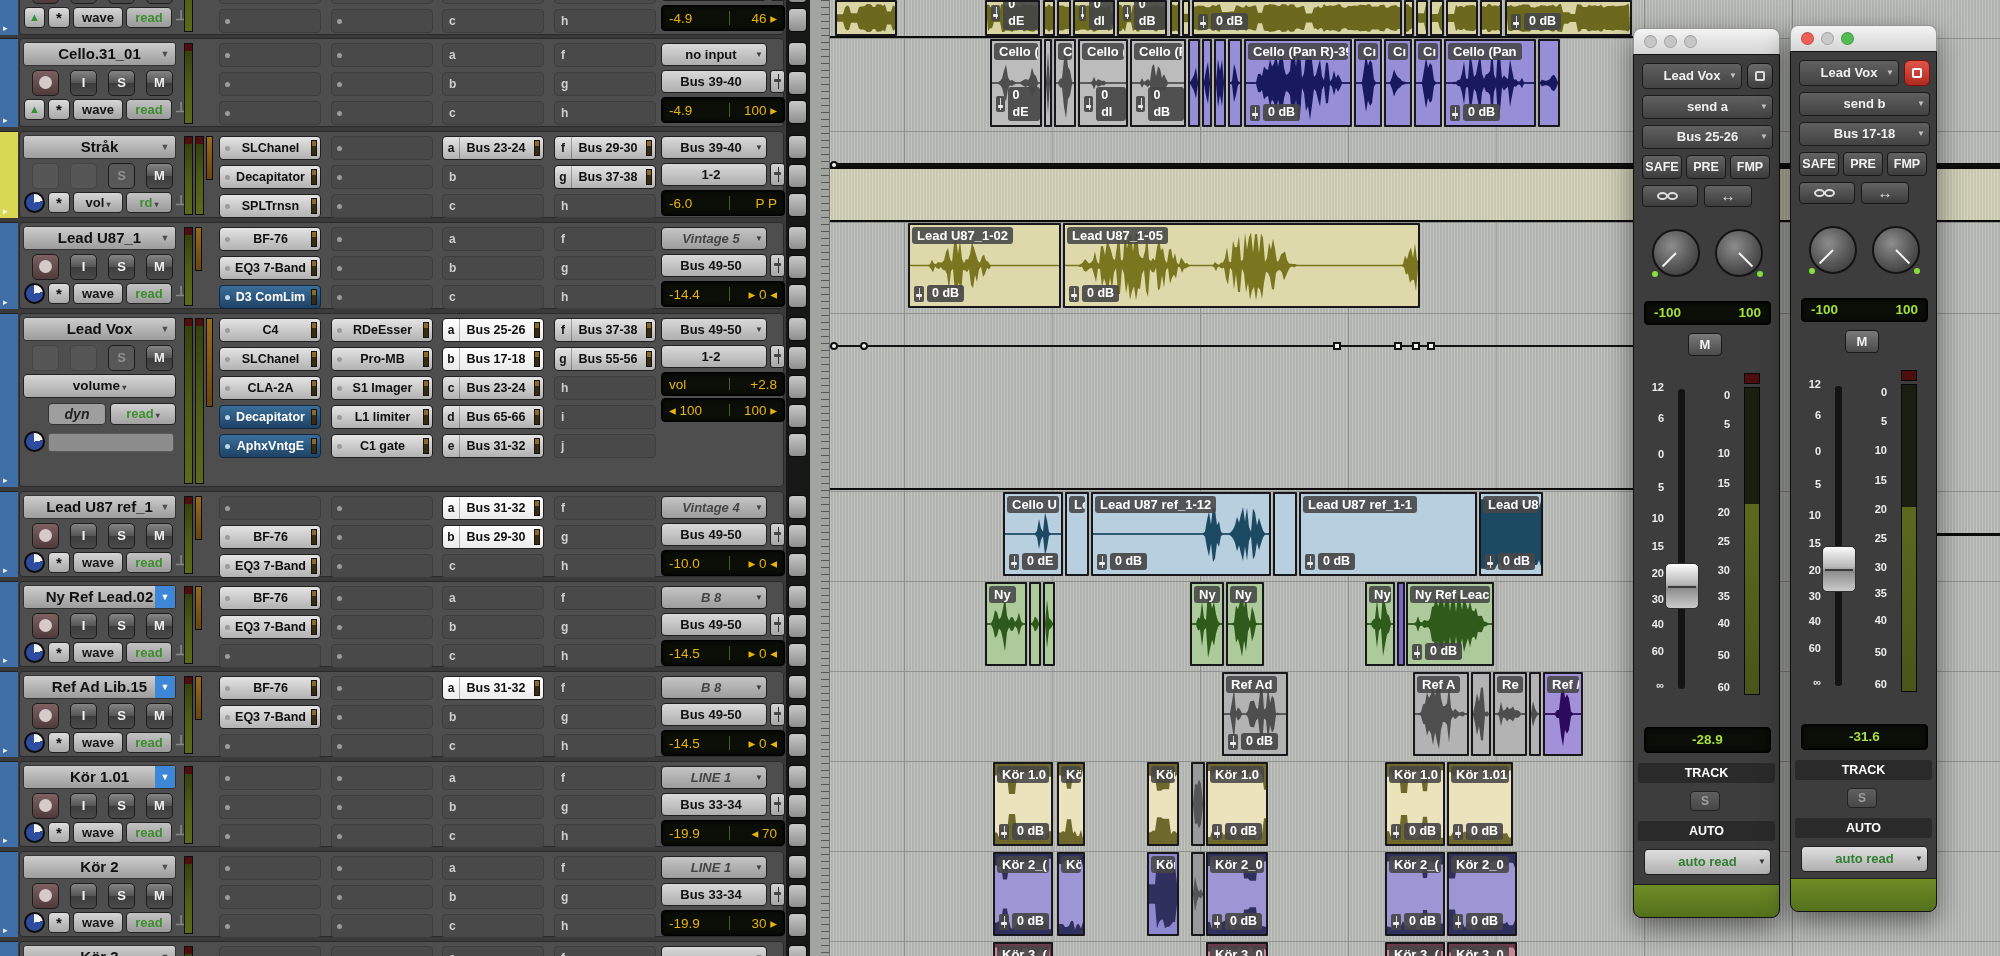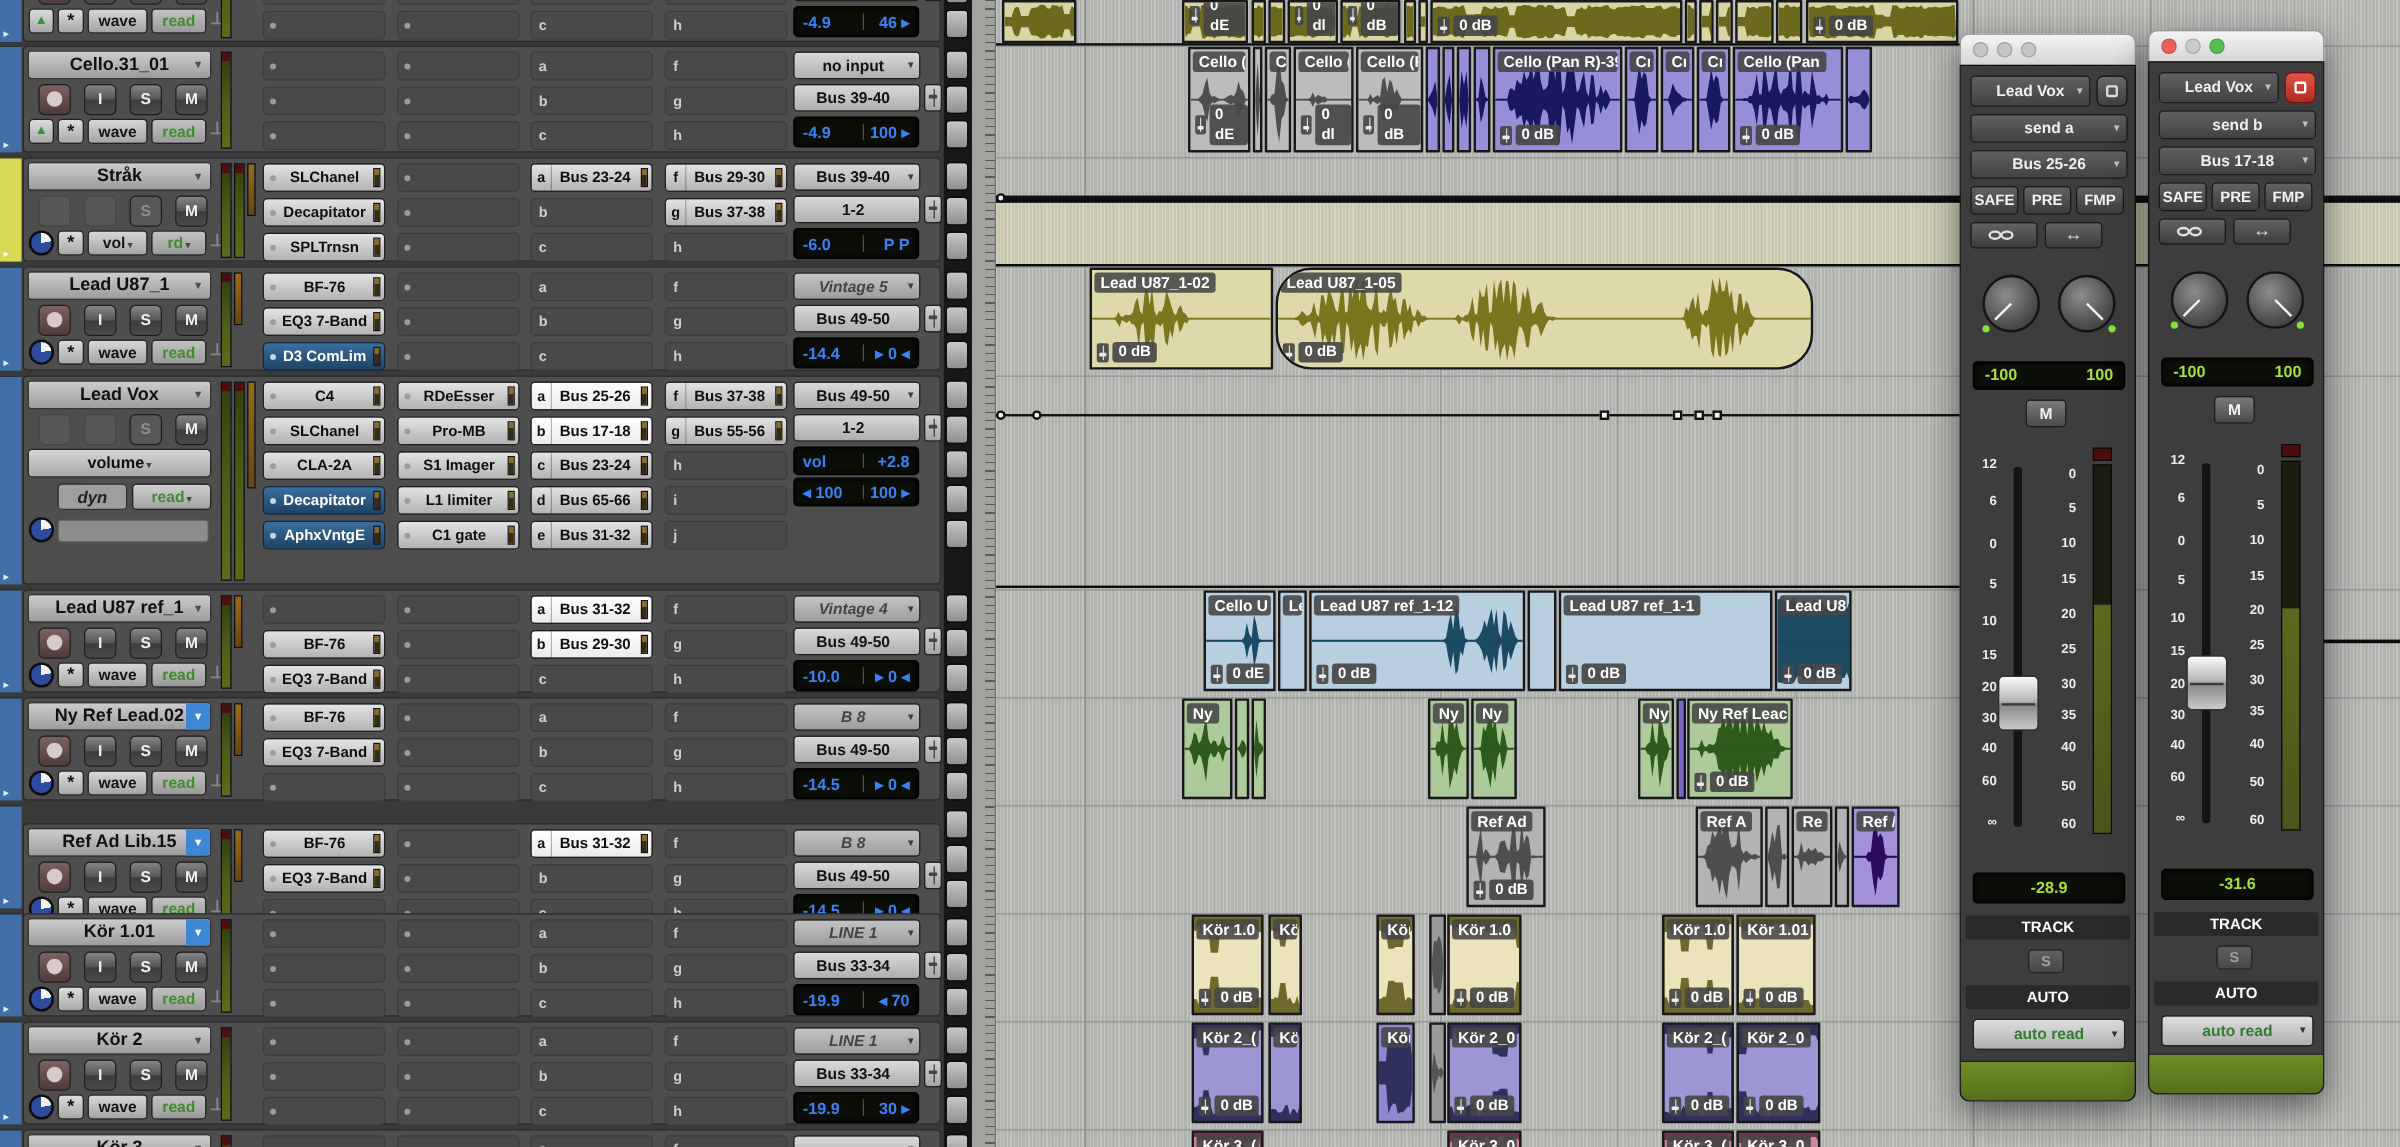--- a/index.html
+++ b/index.html
@@ -94,22 +94,22 @@
   .iorow{position:absolute;left:641px;width:106px;height:23px;border:1px solid #1f1f1f;border-radius:4px;box-sizing:border-box;
          background:linear-gradient(#d9d9d9,#aeaeae);}
   .iotxt{position:absolute;left:4px;right:10px;text-align:center;font-weight:bold;font-size:13px;line-height:21px;color:#111;white-space:nowrap;overflow:hidden;}
   .ital{background:linear-gradient(#c4c4c4,#9d9d9d);}
   .ital .iotxt{font-style:italic;color:#454545;}
   .dda{position:absolute;right:3px;top:0;font-size:8px;color:#3d3d3d;line-height:21px;}
   .iofad{position:absolute;left:750px;width:15px;height:23px;border:1px solid #1f1f1f;border-radius:3px;box-sizing:border-box;
          background:linear-gradient(#d2d2d2,#a6a6a6);}
   .iofad::before{content:'';position:absolute;left:50%;top:3px;bottom:3px;width:1px;background:#333;}
   .iofad::after{content:'';position:absolute;left:3px;right:3px;top:40%;height:3px;background:#444;border-radius:1px;}
-  .iodisp{position:absolute;left:641px;width:105px;background:#0b0d07;border:1px solid #000;border-radius:4px;box-sizing:border-box;
-          box-shadow:inset 0 0 4px #000;color:#3b82f6;font-weight:bold;font-size:13.5px;}
+  .iodisp{position:absolute;left:641px;width:124px;background:#0b0d07;border:1px solid #000;border-radius:4px;box-sizing:border-box;
+          box-shadow:inset 0 0 4px #000;color:#eab308;font-weight:normal;font-size:13.5px;}
   .dl{position:absolute;left:7px;}.dr{position:absolute;right:7px;}
   .dsep{position:absolute;left:55%;top:5px;bottom:5px;width:1px;background:#46611f;}
   
   #astrip{position:absolute;left:786px;top:0;width:24px;height:956px;background:#171717;z-index:4;}
   .abtn{position:absolute;left:2px;width:19px;height:24px;border-radius:4px;border:1px solid #090909;box-sizing:border-box;
         background:linear-gradient(#c8c8c8,#8e8e8e);}
   #ruler{position:absolute;left:810px;top:0;width:20px;height:956px;background:#a2a4a0;border-right:1px solid #6d6d6d;box-sizing:border-box;z-index:4;
          background-image:repeating-linear-gradient(180deg,rgba(25,25,25,.55) 0 1px,rgba(0,0,0,0) 1px 7px);
          background-size:8px 100%;background-position:100% 0;background-repeat:no-repeat;}
   
@@ -410,21 +410,21 @@
         <svg width="149" height="81">
           <path d="M0 40.5 L0 39.7 L2 39.7 L4 39.7 L6 39.7 L8 39.7 L10 39.7 L12 39.7 L14 39.7 L16 39.7 L18 39.7 L20 39.2 L22 34.8 L24 38.8 L26 39.0 L28 37.1 L30 37.6 L32 37.6 L34 35.3 L36 26.9 L38 22.9 L40 34.1 L42 37.1 L44 17.9 L46 13.0 L48 29.1 L50 14.9 L52 33.9 L54 38.2 L56 34.0 L58 34.8 L60 29.5 L62 17.0 L64 23.0 L66 29.5 L68 35.9 L70 37.7 L72 31.8 L74 29.4 L76 35.5 L78 36.4 L80 39.7 L82 39.7 L84 39.7 L86 39.7 L88 39.7 L90 39.7 L92 39.7 L94 39.7 L96 39.7 L98 39.7 L100 39.7 L102 39.7 L104 39.7 L106 39.7 L108 39.7 L110 39.7 L112 39.7 L114 39.7 L116 39.7 L118 39.7 L120 39.7 L122 39.7 L124 39.7 L126 39.7 L128 39.7 L130 39.7 L132 39.7 L134 39.7 L136 39.7 L138 39.7 L140 39.7 L142 39.7 L144 39.7 L146 39.7 L148 39.7 L149 41.3 L147 41.3 L145 41.3 L143 41.3 L141 41.3 L139 41.3 L137 41.3 L135 41.3 L133 41.3 L131 41.3 L129 41.3 L127 41.3 L125 41.3 L123 41.3 L121 41.3 L119 41.3 L117 41.3 L115 41.3 L113 41.3 L111 41.3 L109 41.3 L107 41.3 L105 41.3 L103 41.3 L101 41.3 L99 41.3 L97 41.3 L95 41.3 L93 41.3 L91 41.3 L89 41.3 L87 41.3 L85 41.3 L83 41.3 L81 41.3 L79 44.5 L77 43.1 L75 49.1 L73 51.8 L71 41.7 L69 44.6 L67 57.0 L65 50.0 L63 63.3 L61 59.7 L59 44.1 L57 47.3 L55 45.3 L53 45.2 L51 69.6 L49 57.5 L47 61.9 L45 68.4 L43 43.8 L41 45.9 L39 64.4 L37 49.2 L35 45.3 L33 45.0 L31 42.0 L29 44.1 L27 43.2 L25 41.6 L23 47.6 L21 43.9 L19 41.4 L17 41.3 L15 41.3 L13 41.3 L11 41.3 L9 41.3 L7 41.3 L5 41.3 L3 41.3 L1 41.3 Z" fill="#7a761f"></path>
           <rect x="0" y="40" width="149" height="1" fill="#7a761f"></rect>
         </svg>
         <div class="clbl">Lead U87_1-02</div>
         <div class="gdb">
           <div class="cfad"></div>
           <div class="gtx">0 dB</div>
         </div>
       </div>
-      <div class="clip" style="left: 233px; top: 223px; width: 448px; height: 85px; background: rgb(221, 217, 171); border-radius: 30px;">
+      <div class="clip" style="left: 233px; top: 223px; width: 357px; height: 85px; background: rgb(221, 217, 171);">
         <svg width="445" height="81">
           <path d="M0 40.5 L0 39.7 L2 39.7 L4 39.7 L6 39.7 L8 39.7 L10 39.7 L12 39.7 L14 39.7 L16 38.9 L18 37.2 L20 34.0 L22 36.3 L24 38.4 L26 37.6 L28 35.0 L30 26.6 L32 36.5 L34 39.0 L36 21.0 L38 21.3 L40 30.2 L42 15.9 L44 19.7 L46 25.5 L48 33.3 L50 35.3 L52 20.7 L54 8.6 L56 35.6 L58 34.4 L60 7.1 L62 23.6 L64 12.4 L66 7.1 L68 27.0 L70 9.7 L72 8.7 L74 29.2 L76 32.5 L78 33.3 L80 26.0 L82 8.7 L84 34.3 L86 36.3 L88 33.0 L90 35.5 L92 22.6 L94 13.9 L96 25.5 L98 23.0 L100 35.0 L102 38.0 L104 24.8 L106 23.7 L108 34.5 L110 28.1 L112 37.7 L114 39.6 L116 32.6 L118 35.0 L120 38.5 L122 38.0 L124 39.7 L126 39.7 L128 39.7 L130 39.7 L132 39.7 L134 39.7 L136 39.7 L138 39.7 L140 39.7 L142 39.7 L144 39.7 L146 39.7 L148 39.7 L150 36.9 L152 39.0 L154 39.7 L156 37.8 L158 37.5 L160 33.1 L162 22.3 L164 36.5 L166 37.3 L168 15.8 L170 22.5 L172 22.1 L174 10.9 L176 36.0 L178 34.5 L180 8.0 L182 24.4 L184 12.2 L186 7.4 L188 27.7 L190 9.3 L192 9.1 L194 28.7 L196 8.6 L198 12.7 L200 36.9 L202 32.9 L204 17.8 L206 24.6 L208 13.8 L210 23.7 L212 36.7 L214 35.2 L216 29.6 L218 28.0 L220 26.4 L222 34.9 L224 38.5 L226 38.8 L228 38.9 L230 38.9 L232 39.7 L234 39.7 L236 39.7 L238 39.7 L240 39.7 L242 39.7 L244 39.7 L246 39.7 L248 39.7 L250 39.7 L252 39.7 L254 39.7 L256 39.7 L258 39.7 L260 39.7 L262 39.7 L264 39.7 L266 39.7 L268 39.7 L270 39.7 L272 39.7 L274 39.7 L276 39.7 L278 39.7 L280 39.7 L282 39.7 L284 39.7 L286 39.7 L288 39.7 L290 39.7 L292 39.7 L294 39.7 L296 39.7 L298 39.7 L300 39.7 L302 39.7 L304 39.7 L306 39.7 L308 39.7 L310 39.7 L312 39.7 L314 39.7 L316 39.7 L318 39.7 L320 39.7 L322 39.7 L324 39.7 L326 39.7 L328 39.7 L330 39.7 L332 39.7 L334 39.7 L336 39.7 L338 39.2 L340 30.6 L342 34.5 L344 26.9 L346 22.5 L348 33.1 L350 18.6 L352 34.6 L354 37.9 L356 33.3 L358 34.0 L360 24.7 L362 7.1 L364 14.8 L366 20.2 L368 5.6 L370 17.9 L372 17.3 L374 7.4 L376 22.8 L378 17.1 L380 33.5 L382 37.5 L384 19.8 L386 19.8 L388 34.0 L390 25.5 L392 28.4 L394 36.5 L396 38.7 L398 39.7 L400 39.7 L402 39.7 L404 39.7 L406 39.7 L408 39.7 L410 39.7 L412 39.7 L414 39.7 L416 39.7 L418 39.7 L420 39.7 L422 39.7 L424 39.7 L426 39.7 L428 39.7 L430 39.7 L432 39.7 L434 39.7 L436 39.7 L438 39.7 L440 39.7 L442 39.7 L444 39.7 L445 41.3 L443 41.3 L441 41.3 L439 41.3 L437 41.3 L435 41.3 L433 41.3 L431 41.3 L429 41.3 L427 41.3 L425 41.3 L423 41.3 L421 41.3 L419 41.3 L417 41.3 L415 41.3 L413 41.3 L411 41.3 L409 41.3 L407 41.3 L405 41.3 L403 41.3 L401 41.3 L399 41.3 L397 41.9 L395 47.0 L393 47.8 L391 55.6 L389 51.9 L387 55.0 L385 63.7 L383 43.9 L381 45.9 L379 69.3 L377 53.8 L375 68.4 L373 71.8 L371 51.4 L369 72.4 L367 71.1 L365 54.2 L363 73.5 L361 67.5 L359 44.6 L357 48.2 L355 45.8 L353 44.7 L351 65.9 L349 55.0 L347 54.8 L345 58.1 L343 48.3 L341 49.7 L339 42.6 L337 41.3 L335 41.3 L333 41.3 L331 41.3 L329 41.3 L327 41.3 L325 41.3 L323 41.3 L321 41.3 L319 41.3 L317 41.3 L315 41.3 L313 41.3 L311 41.3 L309 41.3 L307 41.3 L305 41.3 L303 41.3 L301 41.3 L299 41.3 L297 41.3 L295 41.3 L293 41.3 L291 41.3 L289 41.3 L287 41.3 L285 41.3 L283 41.3 L281 41.3 L279 41.3 L277 41.3 L275 41.3 L273 41.3 L271 41.3 L269 41.3 L267 41.3 L265 41.3 L263 41.3 L261 41.3 L259 41.3 L257 41.3 L255 41.3 L253 41.3 L251 41.3 L249 41.3 L247 41.3 L245 41.3 L243 41.3 L241 41.3 L239 41.3 L237 41.3 L235 41.3 L233 41.3 L231 41.3 L229 42.4 L227 41.5 L225 42.5 L223 46.0 L221 51.0 L219 55.5 L217 47.7 L215 44.9 L213 45.6 L211 47.9 L209 64.5 L207 64.2 L205 52.7 L203 47.9 L201 46.7 L199 57.7 L197 73.8 L195 64.5 L193 62.2 L191 75.4 L189 61.7 L187 65.7 L185 74.7 L183 57.7 L181 67.4 L179 48.3 L177 43.6 L175 67.0 L173 67.0 L171 49.1 L169 64.4 L167 45.6 L165 42.8 L163 59.7 L161 54.3 L159 42.5 L157 43.7 L155 42.3 L153 41.8 L151 45.9 L149 42.2 L147 41.3 L145 41.3 L143 41.3 L141 41.3 L139 41.3 L137 41.3 L135 41.3 L133 41.3 L131 41.3 L129 41.3 L127 41.3 L125 41.3 L123 42.0 L121 43.3 L119 43.5 L117 47.9 L115 42.1 L113 42.3 L111 53.6 L109 49.4 L107 52.7 L105 58.7 L103 43.0 L101 44.9 L99 62.7 L97 49.9 L95 63.4 L93 65.3 L91 42.8 L89 47.4 L87 47.0 L85 43.9 L83 71.9 L81 66.1 L79 45.1 L77 49.0 L75 64.2 L73 62.9 L71 75.4 L69 61.2 L67 66.2 L65 74.8 L63 57.3 L61 68.4 L59 48.5 L57 43.6 L55 69.1 L53 69.1 L51 43.0 L49 47.4 L47 64.6 L45 52.6 L43 65.9 L41 59.5 L39 53.2 L37 62.1 L35 43.9 L33 43.5 L31 57.2 L29 49.3 L27 42.9 L25 43.3 L23 45.0 L21 46.7 L19 45.8 L17 41.8 L15 41.9 L13 41.3 L11 41.3 L9 41.3 L7 41.3 L5 41.3 L3 41.3 L1 41.3 Z" fill="#7a761f"></path>
           <rect x="0" y="40" width="445" height="1" fill="#7a761f"></rect>
         </svg>
         <div class="clbl">Lead U87_1-05</div>
         <div class="gdb">
           <div class="cfad"></div>
           <div class="gtx">0 dB</div>
         </div>
       </div>
@@ -1285,21 +1285,21 @@
         <div class="iofad" style="top: 31px;"></div>
         <div class="iodisp" style="top: 58px; height: 26px; font-size: 13.5px;">
           <span class="dl" style="line-height: 26px;">-14.5</span>
           <span class="dsep"></span>
           <span class="dr" style="line-height: 26px;">▸ 0 ◂</span>
         </div>
       </div>
       <div class="cstrip" style="top: 671px; height: 86px; background: rgb(63, 111, 166);">
         <span class="csa">▸</span>
       </div>
-      <div class="trk" style="top: 671px; height: 86px; margin-top: 15px;">
+      <div class="trk" style="top: 671px; height: 86px;">
         <div class="nplate">Ref Ad Lib.15</div>
         <div class="narrow blue" style="font-size: 9px;">▼</div>
         <div class="tbtn rec">
           <div class="recdot"></div>
         </div>
         <div class="tbtn tI">I</div>
         <div class="tbtn tS">S</div>
         <div class="tbtn tM">M</div>
         <div class="bico clock"></div>
         <div class="bstar">*</div>

